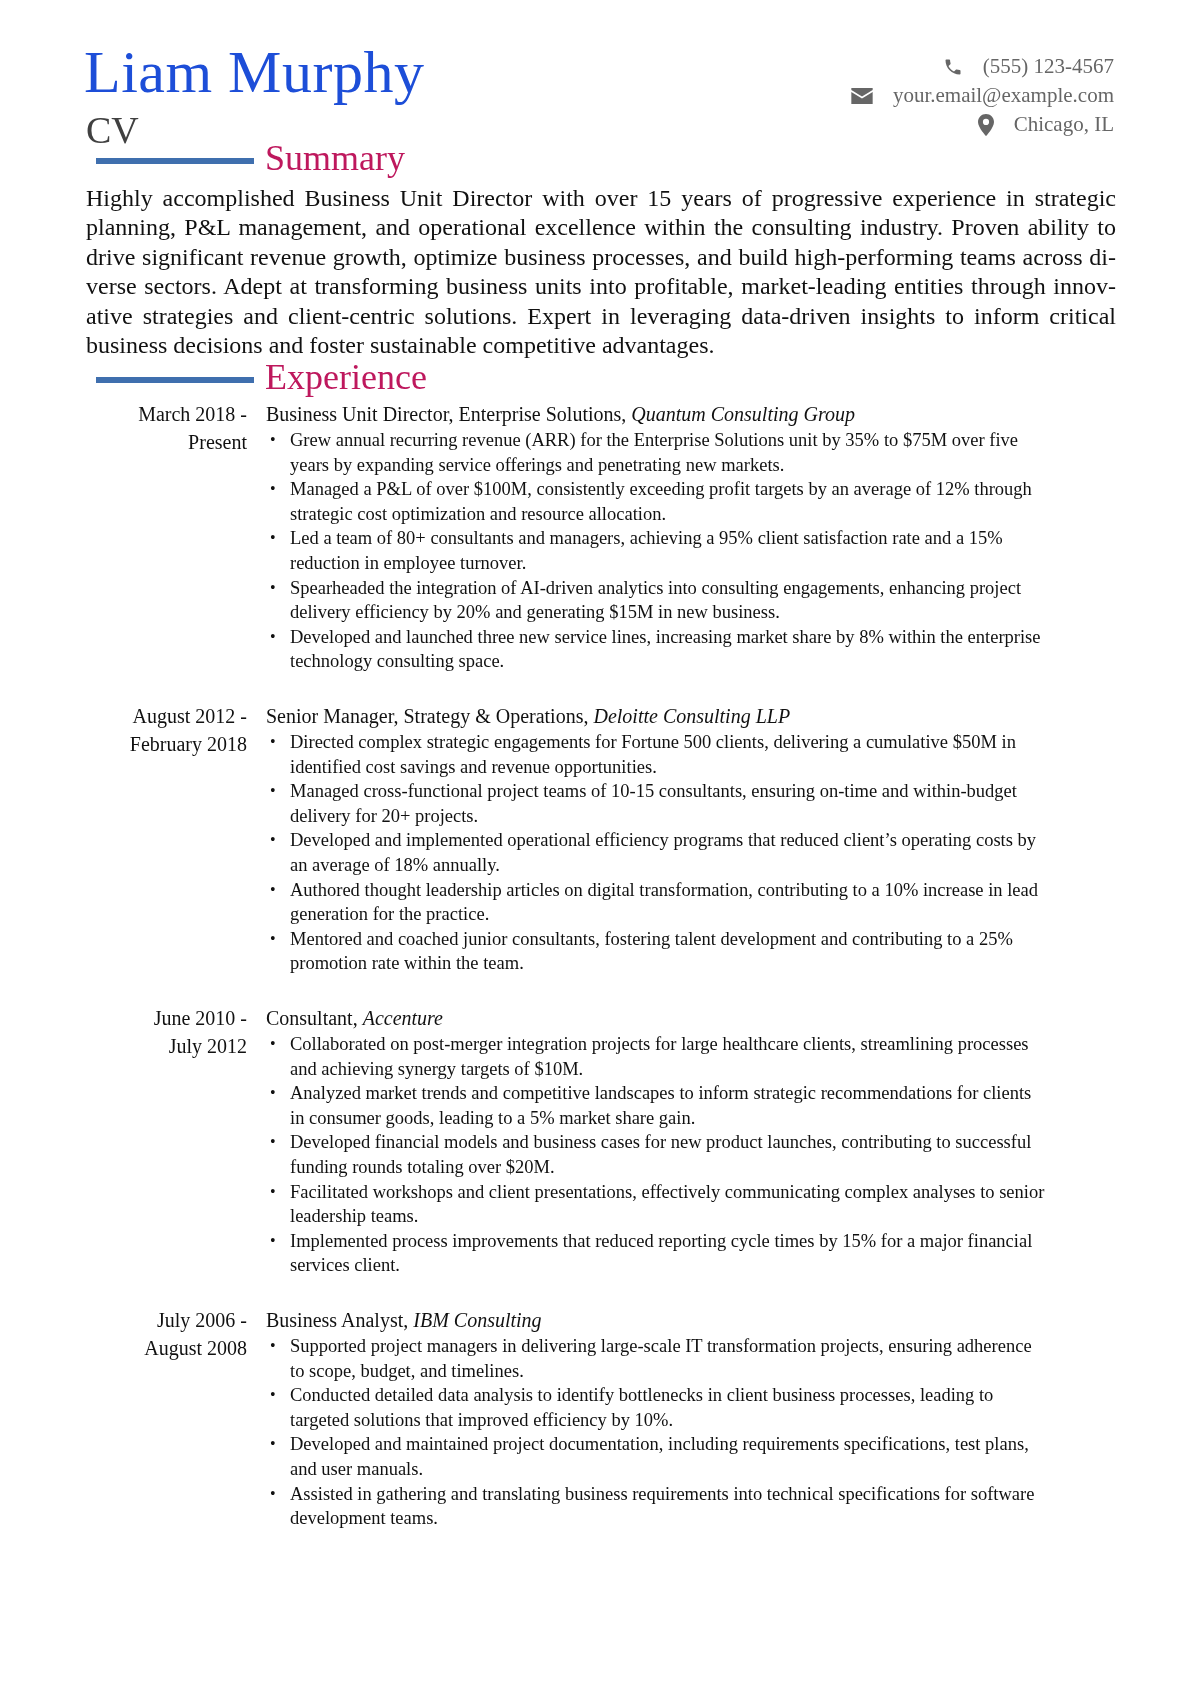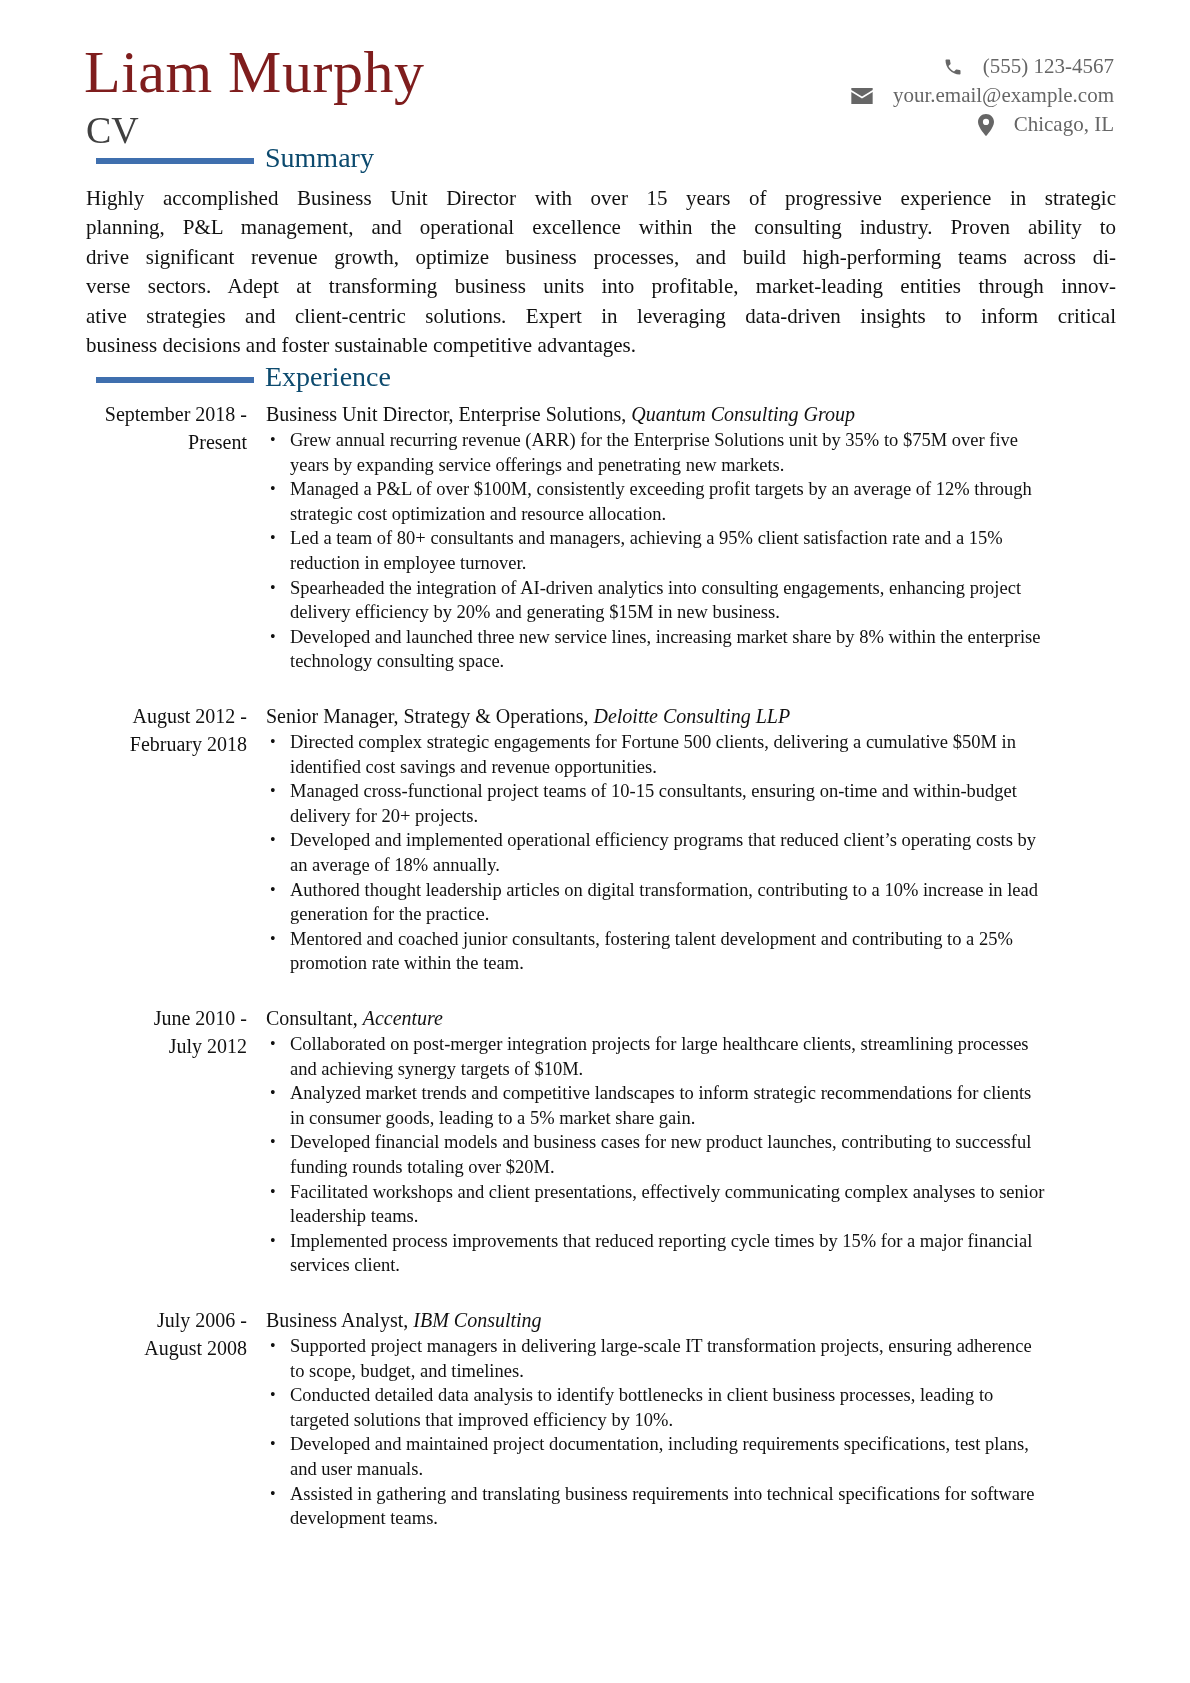--- a/index.html
+++ b/index.html
@@ -1,35 +1,35 @@
 <!DOCTYPE html>
 <html><head>
 <meta charset="utf-8">
 <style>
   html, body { margin: 0; padding: 0; background: #ffffff; }
   body { width: 1190px; height: 1683px; position: relative; overflow: hidden;
          font-family: "DejaVu Serif", "Liberation Serif", serif; color: #111; }
   .page { position: absolute; left: 0; top: 0; width: 1190px; height: 1683px; }
 
   .name { position: absolute; left: 84px; top: 40px; font-family: "Liberation Serif", serif;
-          font-size: 60px; line-height: 64px; color: #7f1d1d; letter-spacing: 0.5px; }
+          font-size: 60px; line-height: 64px; color: #1d4ed8; letter-spacing: 0.5px; }
   .subtitle { position: absolute; left: 86px; top: 108px; font-family: "Liberation Serif", serif;
           font-size: 38px; line-height: 44px; color: #404040; }
 
   .contact { position: absolute; right: 76px; top: 52px; text-align: right;
              font-family: "Liberation Serif", serif; font-size: 21px; color: #666; }
   .contact-line { height: 29px; line-height: 29px; display: flex; justify-content: flex-end; align-items: center; gap: 8px; }
   .contact-line svg { margin-right: 12px; fill: #666; }
 
   .section-head { position: absolute; left: 96px; display: flex; align-items: center; }
   .section-bar { width: 158px; height: 6px; background: #3f6fae; margin-right: 11px; margin-top: 6px; }
-  .section-title { font-family: "Liberation Serif", serif; font-size: 28px; color: #0c4a6e; line-height: 30px; }
+  .section-title { font-family: "Liberation Serif", serif; font-size: 36px; color: #be185d; line-height: 30px; }
 
   .summary { position: absolute; left: 86px; top: 184px; width: 1030px; font-family: "Liberation Serif", serif;
-             font-size: 21px; line-height: 29.4px; color: #111; text-align: justify; }
+             font-size: 24px; line-height: 29.4px; color: #111; text-align: justify; }
   .summary span.line { display: block; text-align: justify; text-align-last: justify; }
   .summary span.line.last { text-align-last: left; }
 
   .job { position: absolute; left: 86px; width: 1040px; font-family: "Liberation Serif", serif; font-size: 20px; color: #111; }
   .job-dates { position: absolute; left: 0; top: 0; width: 161px; text-align: right; line-height: 28px; font-size: 20px; }
   .job-body { position: absolute; left: 180px; top: 0; width: 920px; }
   .job-header { line-height: 28px; height: 28px; white-space: nowrap; }
   .job-title { font-weight: normal; }
   .job-company { font-style: italic; }
   ul.bullets { list-style: none; margin: 0; padding: 0; }
@@ -80,21 +80,21 @@
     <span class="line last">business decisions and foster sustainable competitive advantages.</span>
   </div>
 
   <div class="section-head" style="top:362px;">
     <div class="section-bar"></div>
     <div class="section-title">Experience</div>
   </div>
 
   <div class="job" style="top:400px;">
     <div class="job-dates">
-      <div>September 2018 -</div>
+      <div>March 2018 -</div>
       <div>Present</div>
     </div>
     <div class="job-body">
       <div class="job-header"><span class="job-title">Business Unit Director, Enterprise Solutions</span><span>, </span><span class="job-company">Quantum Consulting Group</span></div>
       <ul class="bullets">
         <li>Grew annual recurring revenue (ARR) for the Enterprise Solutions unit by 35% to $75M over five years by expanding service offerings and penetrating new markets.</li>
         <li>Managed a P&amp;L of over $100M, consistently exceeding profit targets by an average of 12% through strategic cost optimization and resource allocation.</li>
         <li>Led a team of 80+ consultants and managers, achieving a 95% client satisfaction rate and a 15% reduction in employee turnover.</li>
         <li>Spearheaded the integration of AI-driven analytics into consulting engagements, enhancing project delivery efficiency by 20% and generating $15M in new business.</li>
         <li>Developed and launched three new service lines, increasing market share by 8% within the enterprise technology consulting space.</li>

